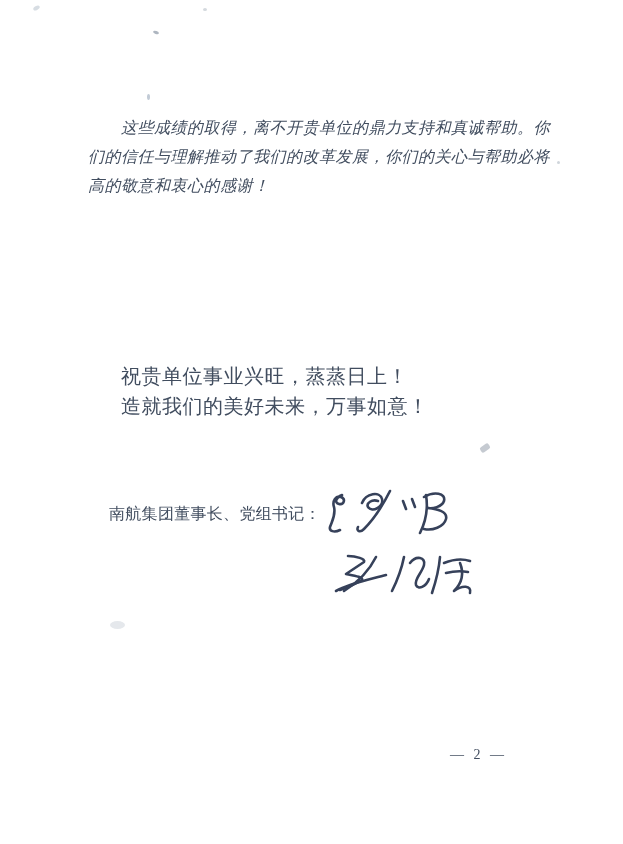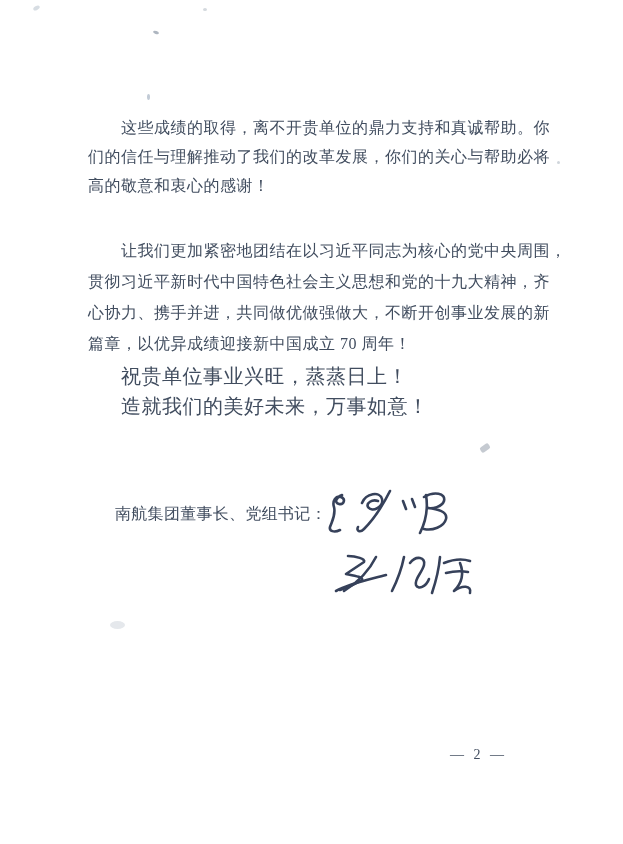--- a/index.html
+++ b/index.html
@@ -15,20 +15,21 @@
     overflow: hidden;
     font-family: "Liberation Serif", "DejaVu Serif", serif;
     color: #414d5f;
   }
   
   .para {
     position: absolute;
     left: 88px;
     width: 458px;
     letter-spacing: 0.5px;
+    font-style: italic;
   }
   .para .line {
     font-size: 16px;
     white-space: nowrap;
   }
   .p1 { top: 113px; }
   .p1 .line { line-height: 29px; height: 29px; }
   .p2 { top: 235px; }
   .p2 .line { line-height: 31px; height: 31px; }
   .line.indent { padding-left: 33px; }
@@ -39,21 +40,21 @@
     letter-spacing: 0.5px;
     white-space: nowrap;
     line-height: 30px;
   }
   .wish1 { top: 361px; }
   .wish2 { top: 391px; }
 
   
   .sig-label {
     position: absolute;
-    left: 115px;
+    left: 109px;
     font-size: 16px;
     letter-spacing: 0.3px;
     white-space: nowrap;
     line-height: 28px;
   }
   .sig-label.l1 { top: 500px; }
   .sig-label.l2 { top: 560px; }
   .signature {
     position: absolute;
   }
@@ -100,26 +101,20 @@
 <body>
 
 <div class="page">
 
   <div class="para p1">
     <div class="line indent">这些成绩的取得，离不开贵单位的鼎力支持和真诚帮助。你</div>
     <div class="line">们的信任与理解推动了我们的改革发展，你们的关心与帮助必将</div>
     <div class="line">高的敬意和衷心的感谢！</div>
   </div>
 
-  <div class="para p2">
-    <div class="line indent">让我们更加紧密地团结在以习近平同志为核心的党中央周围，</div>
-    <div class="line">贯彻习近平新时代中国特色社会主义思想和党的十九大精神，齐</div>
-    <div class="line">心协力、携手并进，共同做优做强做大，不断开创事业发展的新</div>
-    <div class="line">篇章，以优异成绩迎接新中国成立 70 周年！</div>
-  </div>
 
   <div class="wish wish1">祝贵单位事业兴旺，蒸蒸日上！</div>
   <div class="wish wish2">造就我们的美好未来，万事如意！</div>
 
   <div class="sig-label l1">南航集团董事长、党组书记：</div>
   <svg class="signature sig1" viewBox="0 0 128 52" xmlns="http://www.w3.org/2000/svg">
     <path d="M14,6 C8,8 6,14 11,15 C16,16 18,10 13,8 C8,6 4,12 6,18 C8,26 4,32 2,38 C1,42 6,44 12,41"></path>
     <path d="M34,14 C38,4 52,2 54,10 C56,18 44,24 40,18 C38,14 44,10 50,12"></path>
     <path d="M62,2 C56,14 48,28 36,40 C32,44 28,42 30,38"></path>
     <path d="M75,12 L78,20"></path>

